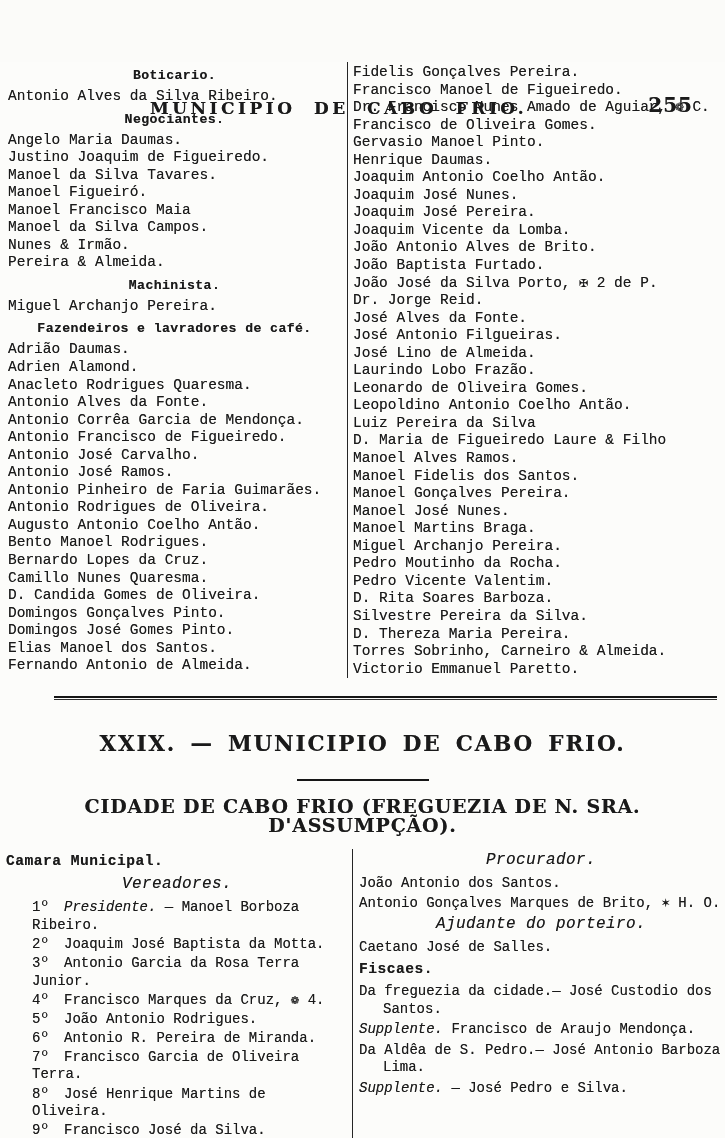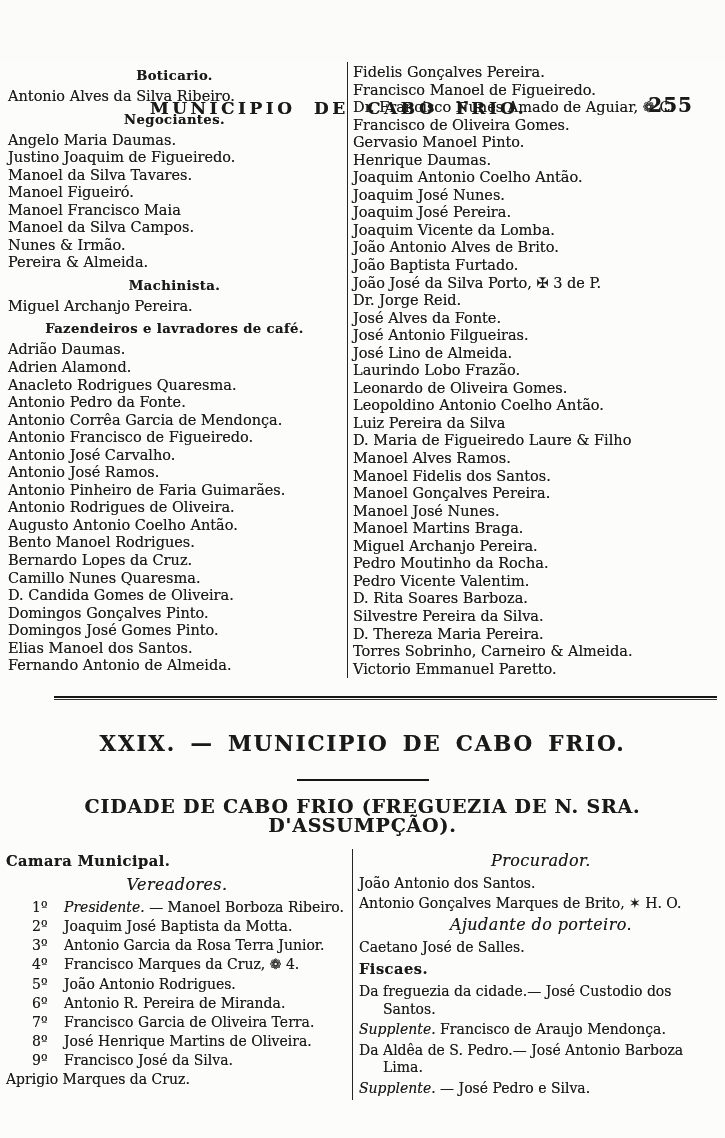--- a/index.html
+++ b/index.html
@@ -15,21 +15,21 @@
   .running-title{
     position:absolute;top:36px;left:12px;right:60px;text-align:center;
     font-weight:bold;font-size:17px;letter-spacing:3.5px;word-spacing:9px;
   }
   .page-number{
     position:absolute;top:31px;right:32px;
     font-weight:bold;font-size:20px;letter-spacing:1px;
   }
   
   .cols{display:flex;align-items:stretch;}
-  .col{min-height:10px;}
+  .col{min-height:10px;font-family:Liberation Mono, monospace;}
   .col.right{flex:1;border-left:1.3px solid #252525;}
   .line{white-space:normal;}
   .num:empty,.em:empty{display:none;}
   .em{font-style:italic;}
   
   .top-cols{margin-top:62px;}
   .top-cols .col.left{width:347px;padding:0 6px 0 8px;}
   .top-cols .col.right{padding:2px 4px 0 5px;}
   .top-cols .line{font-size:14.5px;line-height:17.55px;}
   .top-cols .h-bold{
@@ -108,21 +108,21 @@
         <div class="line entry"><span class="txt">Miguel Archanjo Pereira.</span></div>
 
         <div class="line h-bold"><span class="txt">Fazendeiros e lavradores de café.</span></div>
 
         <div class="line entry"><span class="txt">Adrião Daumas.</span></div>
 
         <div class="line entry"><span class="txt">Adrien Alamond.</span></div>
 
         <div class="line entry"><span class="txt">Anacleto Rodrigues Quaresma.</span></div>
 
-        <div class="line entry"><span class="txt">Antonio Pedro da Fonte.</span></div>
+        <div class="line entry"><span class="txt">Antonio Alves da Fonte.</span></div>
 
         <div class="line entry"><span class="txt">Antonio Corrêa Garcia de Mendonça.</span></div>
 
         <div class="line entry"><span class="txt">Antonio Francisco de Figueiredo.</span></div>
 
         <div class="line entry"><span class="txt">Antonio José Carvalho.</span></div>
 
         <div class="line entry"><span class="txt">Antonio José Ramos.</span></div>
 
         <div class="line entry"><span class="txt">Antonio Pinheiro de Faria Guimarães.</span></div>
@@ -166,21 +166,21 @@
         <div class="line entry"><span class="txt">Joaquim José Nunes.</span></div>
 
         <div class="line entry"><span class="txt">Joaquim José Pereira.</span></div>
 
         <div class="line entry"><span class="txt">Joaquim Vicente da Lomba.</span></div>
 
         <div class="line entry"><span class="txt">João Antonio Alves de Brito.</span></div>
 
         <div class="line entry"><span class="txt">João Baptista Furtado.</span></div>
 
-        <div class="line entry"><span class="txt">João José da Silva Porto, ✠ 3 de P.</span></div>
+        <div class="line entry"><span class="txt">João José da Silva Porto, ✠ 2 de P.</span></div>
 
         <div class="line entry"><span class="txt">Dr. Jorge Reid.</span></div>
 
         <div class="line entry"><span class="txt">José Alves da Fonte.</span></div>
 
         <div class="line entry"><span class="txt">José Antonio Filgueiras.</span></div>
 
         <div class="line entry"><span class="txt">José Lino de Almeida.</span></div>
 
         <div class="line entry"><span class="txt">Laurindo Lobo Frazão.</span></div>

